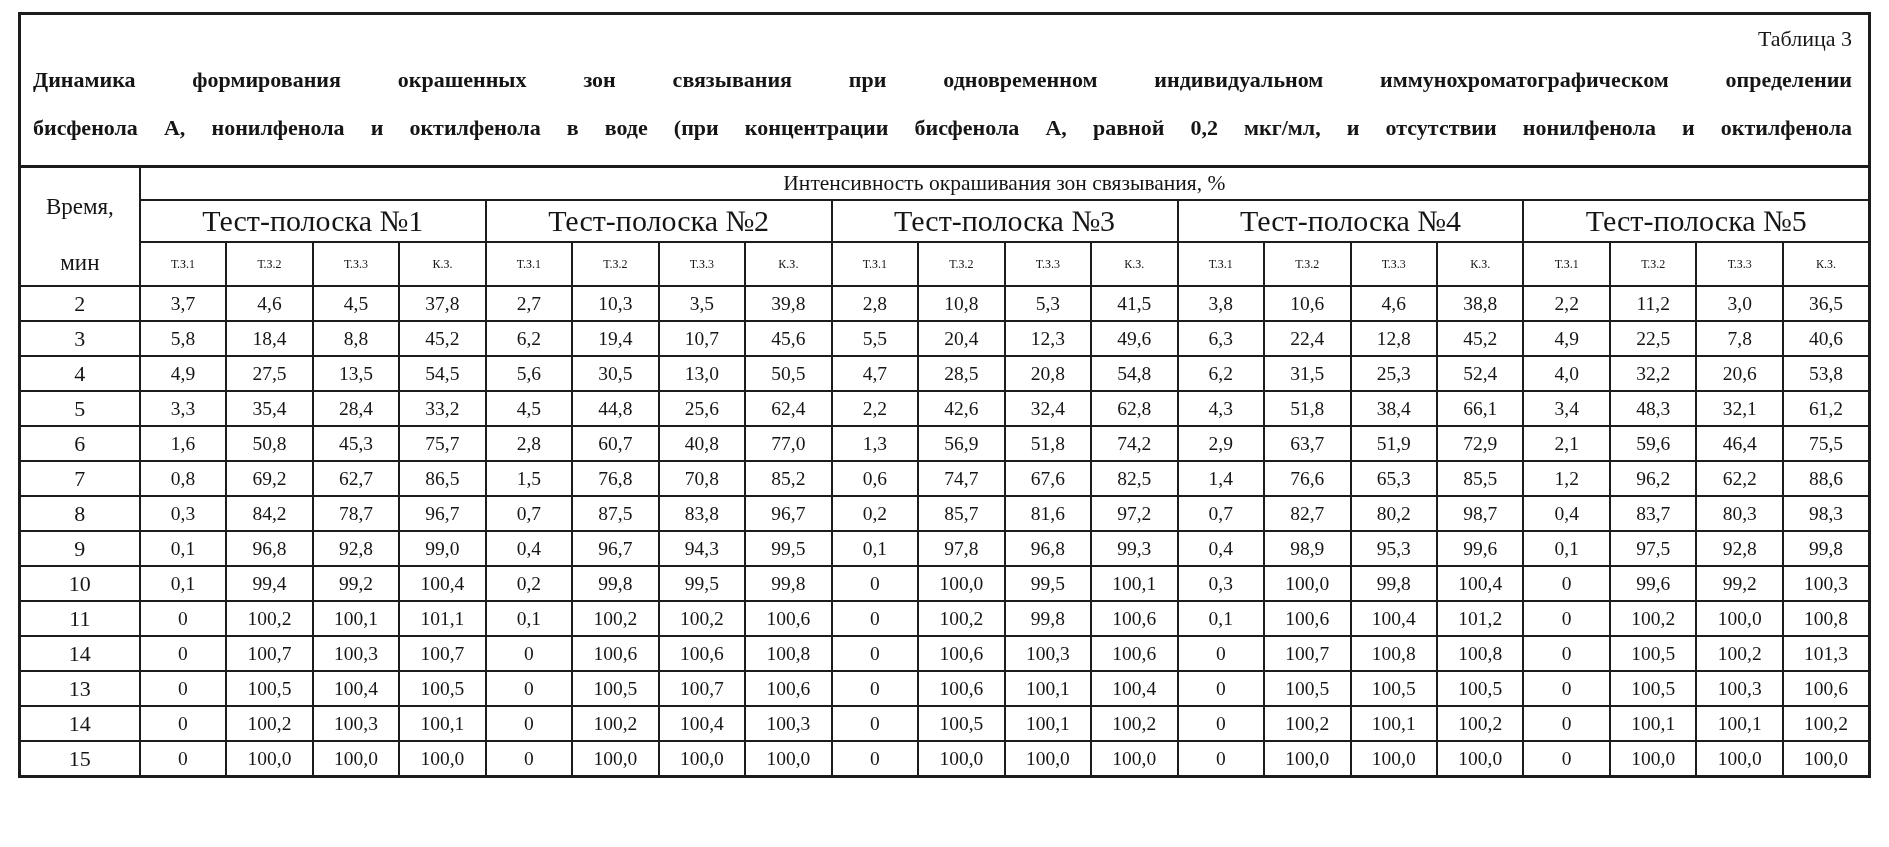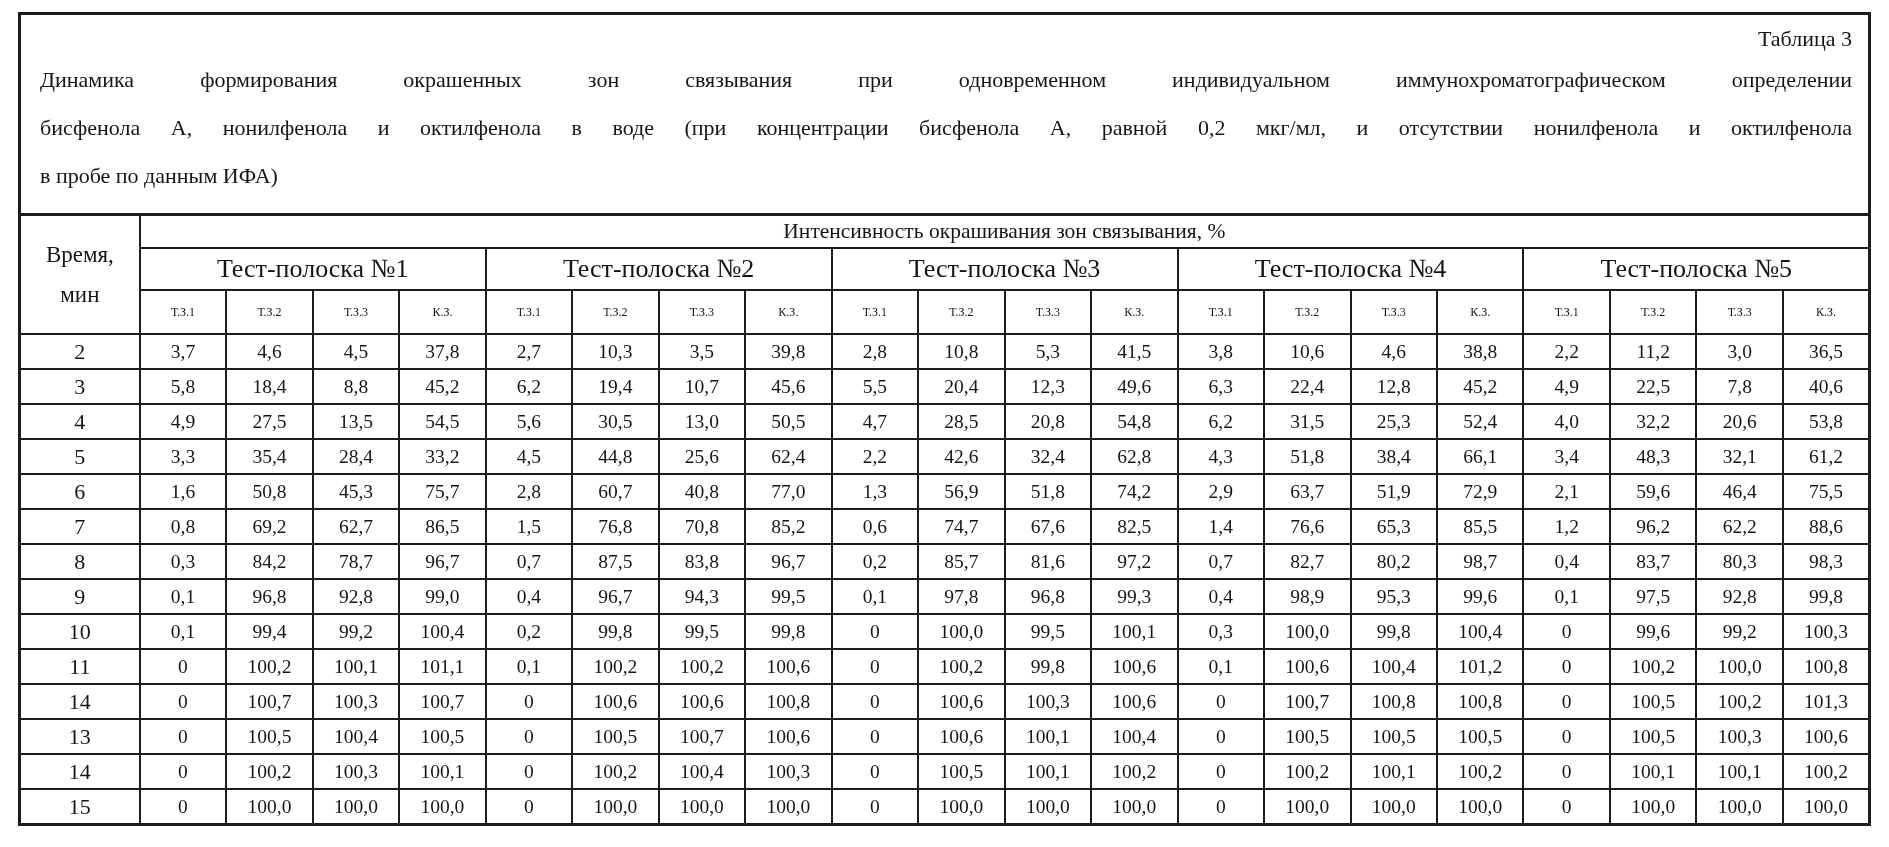--- a/index.html
+++ b/index.html
@@ -15,36 +15,37 @@
   .doc-box {
     position: absolute;
     left: 18px;
     top: 12px;
     width: 1853px;
   }
   .caption-area {
     border: 3px solid #1c1c1c;
     border-bottom: none;
     box-sizing: border-box;
-    padding: 7px 16px 13px 19px;
+    padding: 7px 16px 13px 12px;
     background: #ffffff;
   }
   .table-label {
     text-align: right;
     font-size: 22px;
     line-height: 34px;
     height: 34px;
   }
   .cap-line {
     font-size: 22px;
     line-height: 48px;
     height: 48px;
     text-align: justify;
     text-align-last: justify;
     overflow: hidden;
+    font-weight: bold;
   }
   .cap-line.last {
     text-align-last: left;
   }
   table.data-table {
     width: 100%;
     border-collapse: collapse;
     table-layout: fixed;
     border: 3px solid #1c1c1c;
     background: #ffffff;
@@ -53,37 +54,36 @@
     border: 2px solid #1c1c1c;
     text-align: center;
     vertical-align: middle;
     padding: 0;
     overflow: hidden;
     white-space: nowrap;
   }
   col.c-time  { width: 6.5%; }
   col.c-val   { width: 4.675%; }
   td.h-time   { font-size: 23px; }
-  td.h-time div { line-height: 40px; }
+  td.h-time div { line-height: 40px; margin-top: 16px; }
   td.h-span   { font-size: 21.5px; height: 31px; }
-  td.h-strip  { font-size: 26px; height: 40px; }
+  td.h-strip  { font-size: 30px; height: 40px; }
   td.h-zone   { font-size: 12px; height: 42px; }
   tbody td.time-cell  { font-size: 22px; height: 33px; }
   tbody td.value-cell { font-size: 19.5px; height: 33px; }
 </style>
 </head>
 <body>
 
 <div class="doc-box">
 
   <div class="caption-area">
     <div class="table-label">Таблица 3</div>
     <div class="cap-line">Динамика формирования окрашенных зон связывания при одновременном индивидуальном иммунохроматографическом определении</div>
     <div class="cap-line">бисфенола А, нонилфенола и октилфенола в воде (при концентрации бисфенола А, равной 0,2 мкг/мл, и отсутствии нонилфенола и октилфенола</div>
-    <div class="cap-line last">в пробе по данным ИФА)</div>
   </div>
 
   <table class="data-table">
     <colgroup>
       <col class="c-time">
       <col class="c-val" span="20">
     </colgroup>
     <thead>
       <tr>
         <td class="h-time" rowspan="3">

